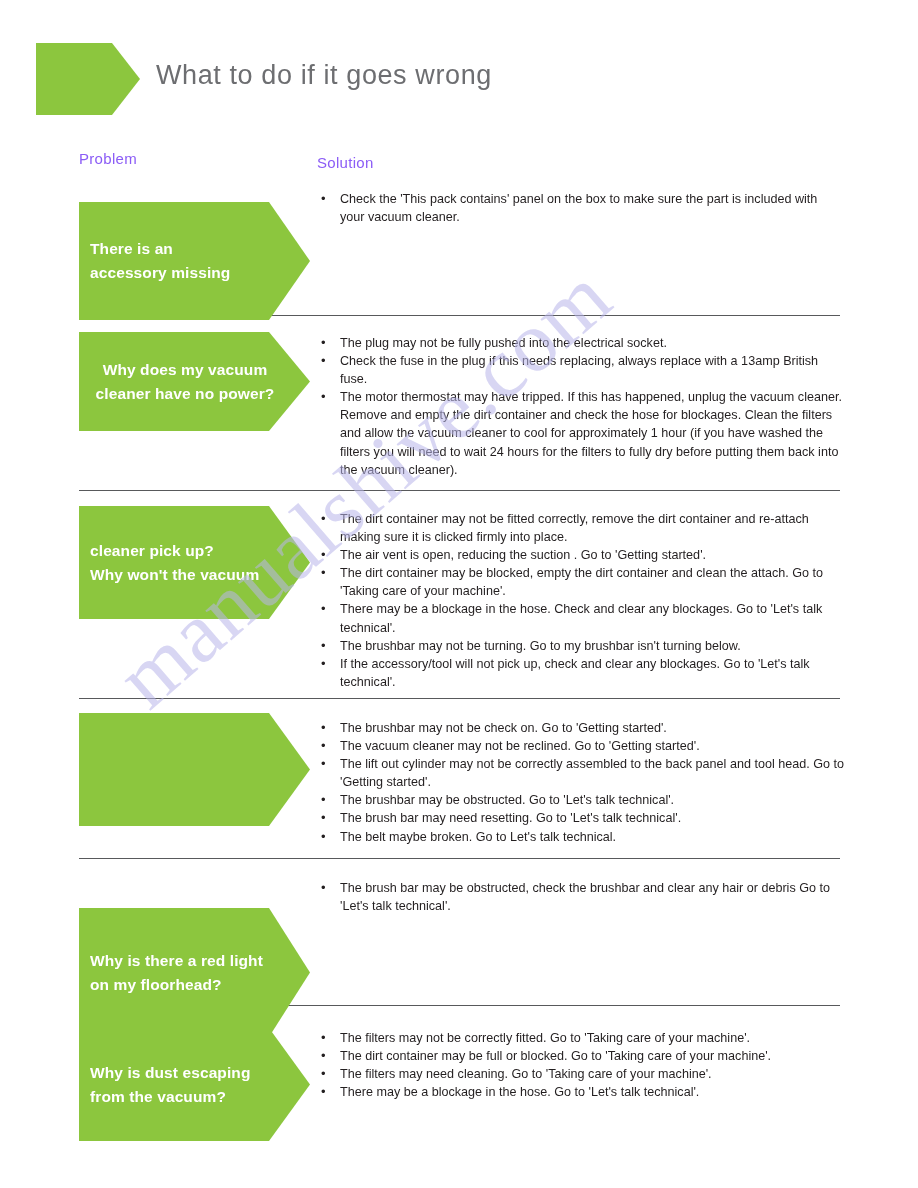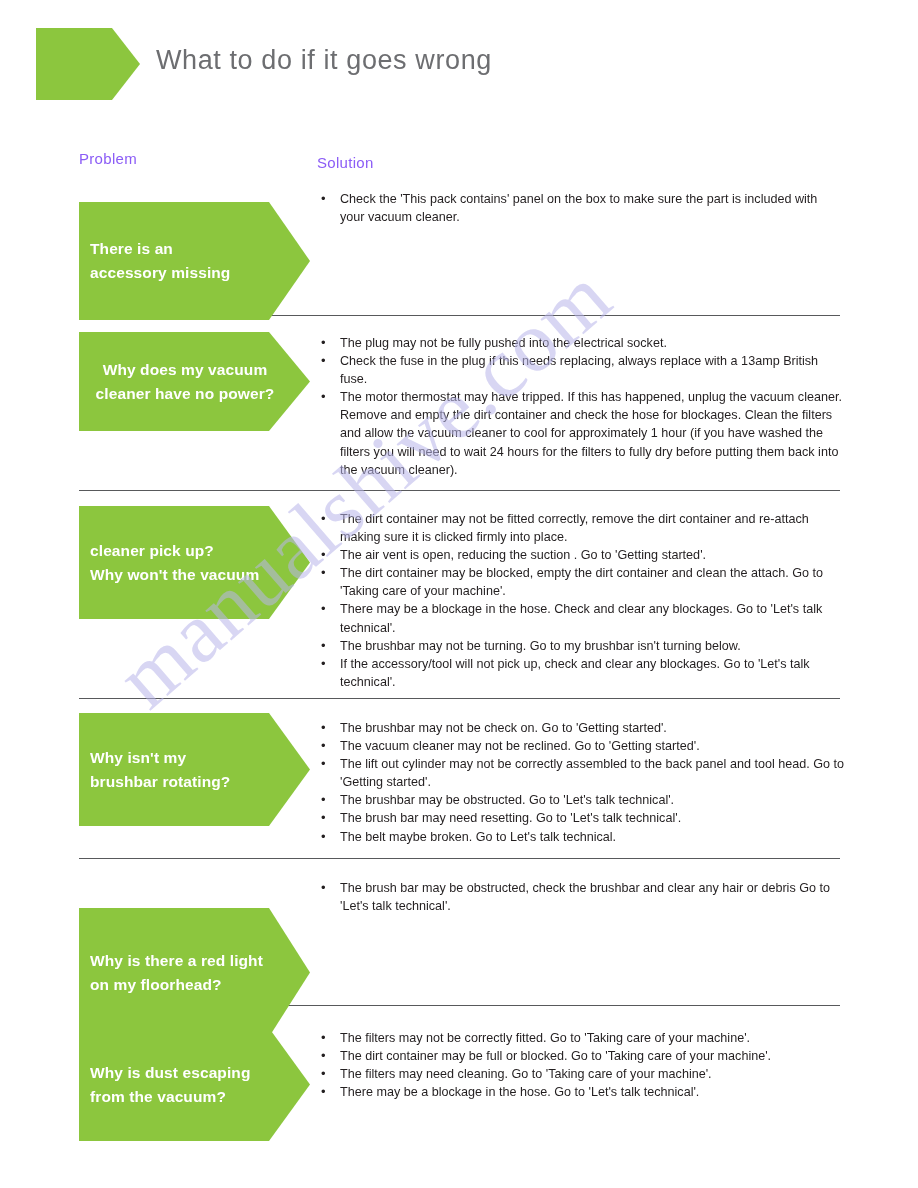--- a/index.html
+++ b/index.html
@@ -44,21 +44,21 @@
   #page {
     position: relative;
     width: 918px;
     height: 1188px;
     z-index: 1;
   }
 
   
   #header {
     position: absolute;
-    left: 0; top: 0;
+    left: 0; top: 15px;
     width: 810px;
     height: 128px;
   }
   .header-chevron {
     position: absolute;
     left: 36px;
     top: 28px;
     width: 104px;
     height: 72px;
   }
@@ -222,24 +222,20 @@
           <li><span class="bullet">•</span><span>The brushbar may not be turning. Go to my brushbar isn't turning below.</span></li>
           <li><span class="bullet">•</span><span>If the accessory/tool will not pick up, check and clear any blockages. Go to 'Let's talk technical'.</span></li>
         </ul>
       </div>
       <div class="row-divider" style="top: 858px;"></div>
       <div class="problem-cell" style="top: 713px; height: 113px;">
         <div class="chev-wrap">
           <svg class="chev-svg" viewBox="0 0 231 100" preserveAspectRatio="none">
             <polygon points="0,0 190,0 231,50 190,100 0,100" fill="#8CC63E"></polygon>
           </svg>
-          <div class="problem-label">
-            <div>Why isn't my</div>
-            <div>brushbar rotating?</div>
-          </div>
         </div>
       </div>
       <div class="solution-cell" style="top: 719px;">
         <ul>
           <li><span class="bullet">•</span><span>The brushbar may not be check on. Go to 'Getting started'.</span></li>
           <li><span class="bullet">•</span><span>The vacuum cleaner may not be reclined. Go to 'Getting started'.</span></li>
           <li><span class="bullet">•</span><span>The lift out cylinder may not be correctly assembled to the back panel and tool head. Go to 'Getting started'.</span></li>
           <li><span class="bullet">•</span><span>The brushbar may be obstructed. Go to 'Let's talk technical'.</span></li>
           <li><span class="bullet">•</span><span>The brush bar may need resetting. Go to 'Let's talk technical'.</span></li>
           <li><span class="bullet">•</span><span>The belt maybe broken. Go to Let's talk technical.</span></li>

